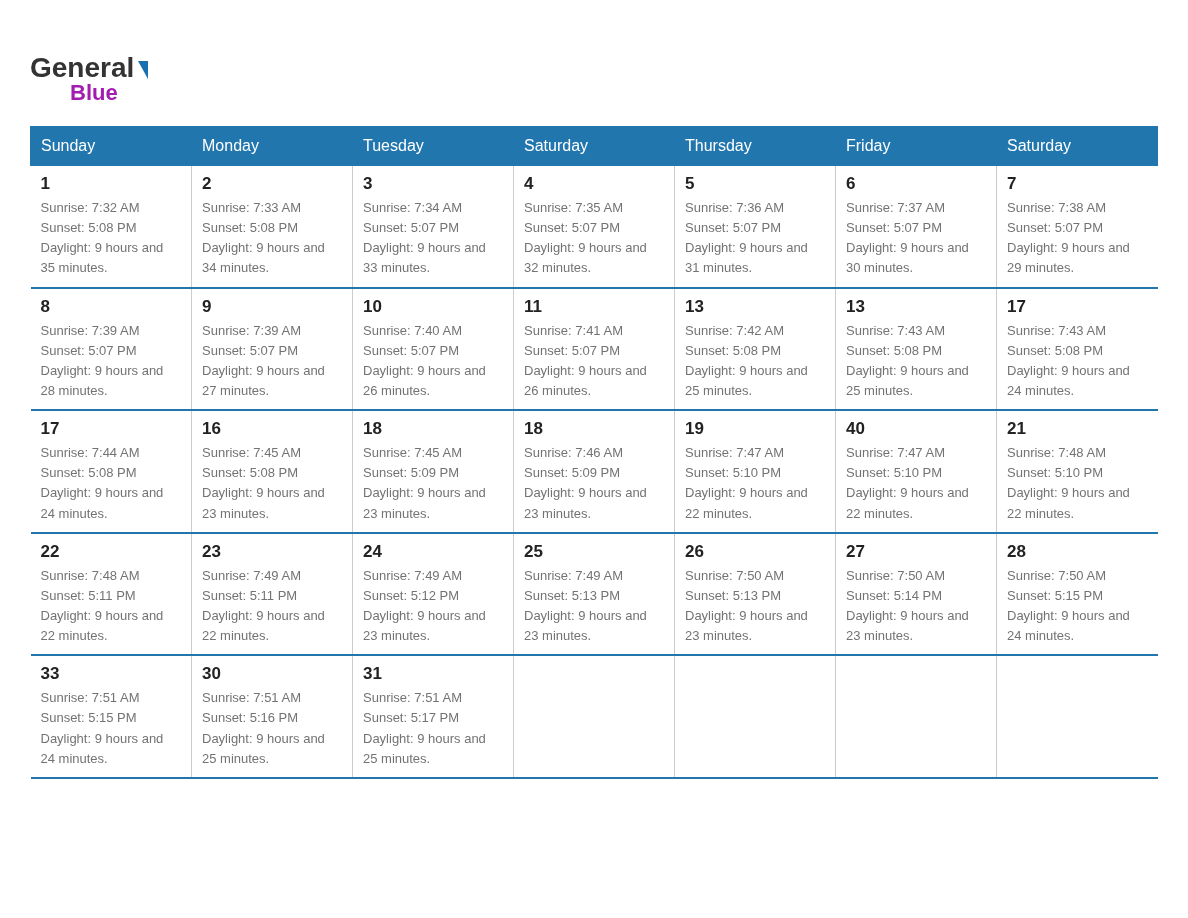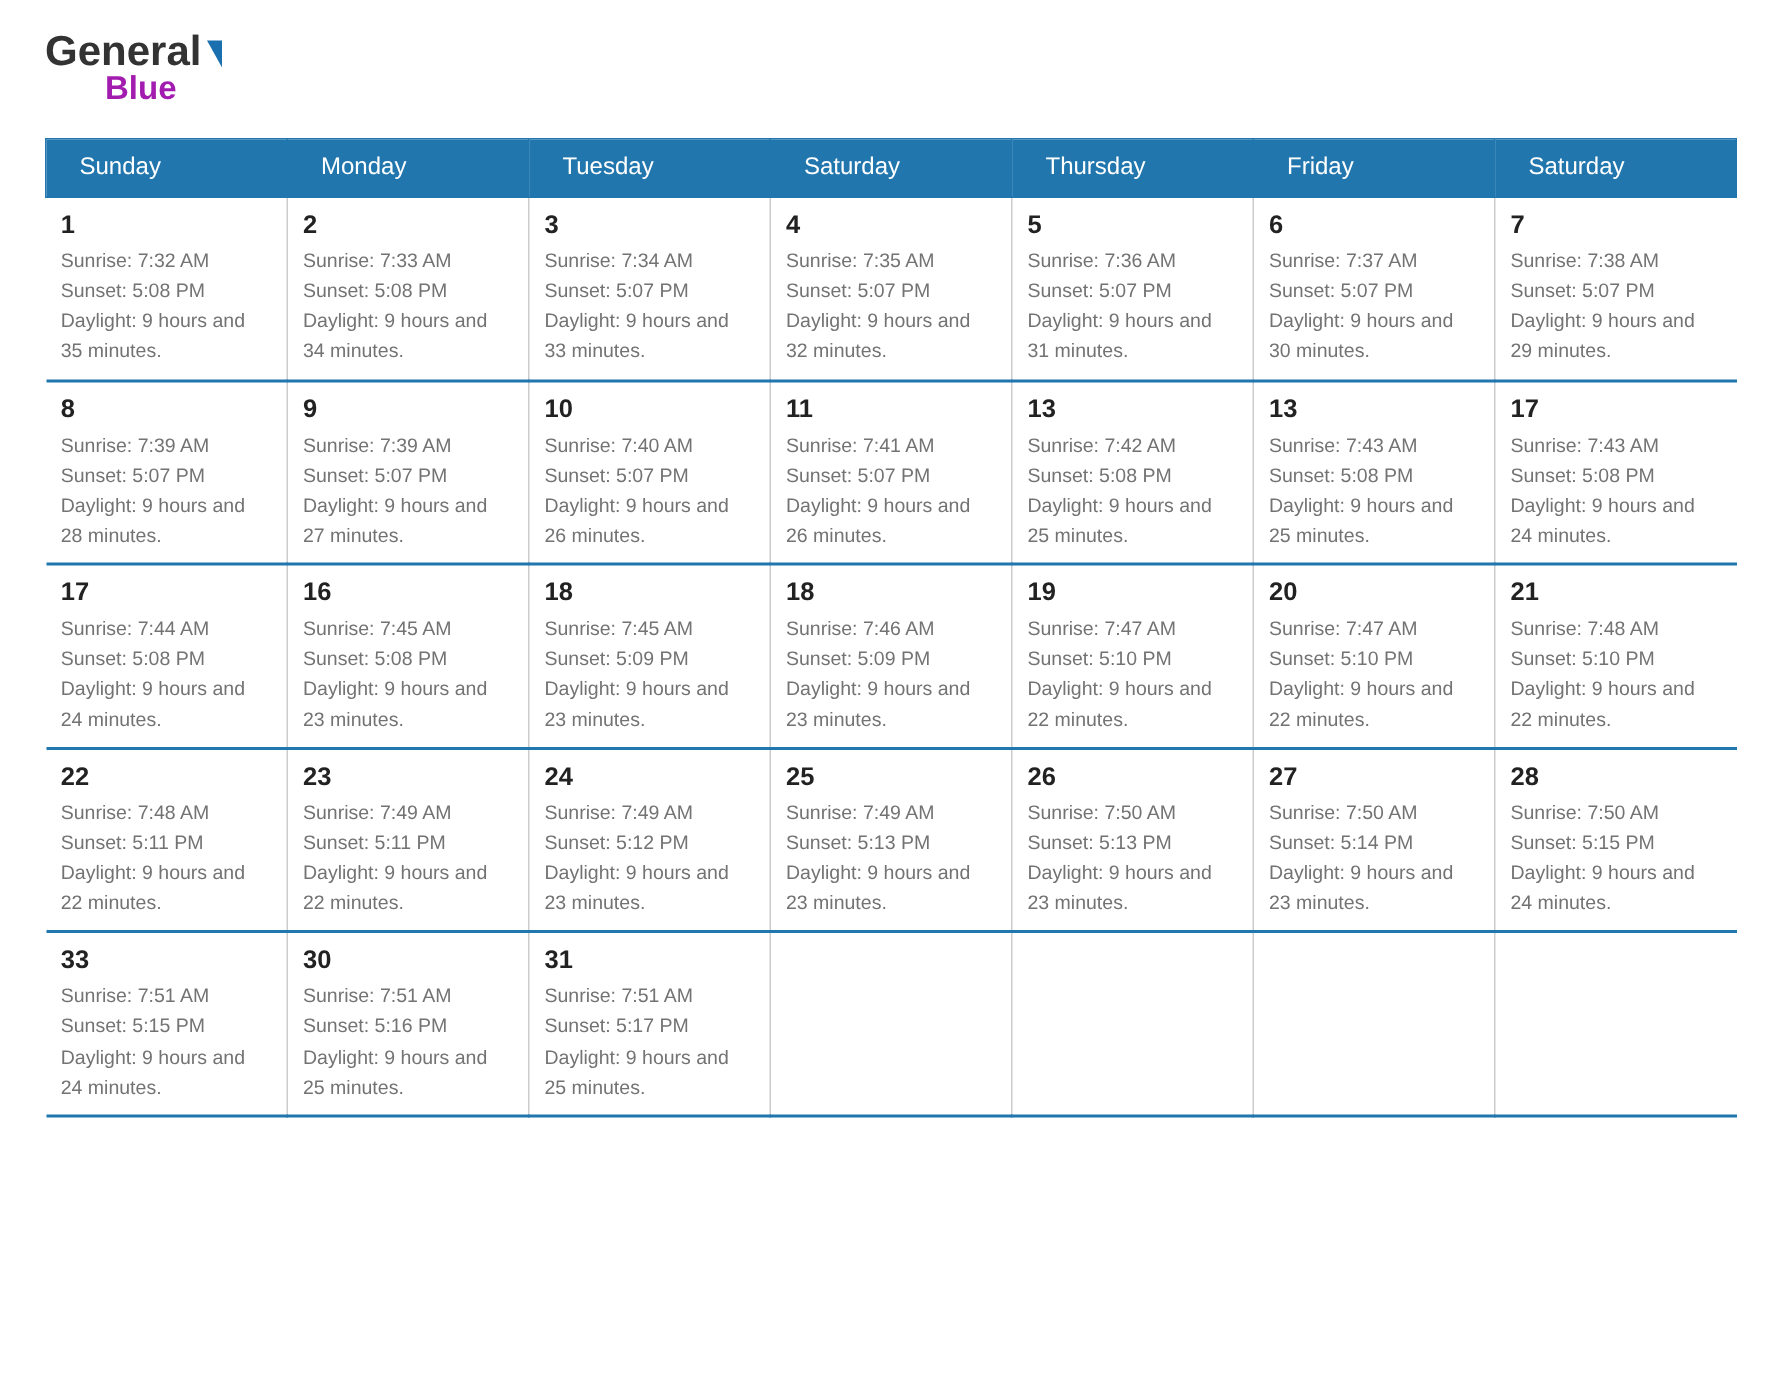--- a/index.html
+++ b/index.html
@@ -13,20 +13,21 @@
     .header {
       display: flex;
       justify-content: space-between;
       align-items: flex-start;
       margin-bottom: 20px;
     }
     .logo {
       display: flex;
       flex-direction: column;
       align-items: flex-start;
+      margin-top: 34px;
     }
     .logo-text {
       font-size: 28px;
       font-weight: bold;
       color: #333;
       line-height: 1;
     }
     .logo-text span {
       color: #1a6faf;
     }
@@ -56,21 +57,21 @@
       border-collapse: collapse;
       table-layout: fixed;
     }
     thead tr {
       background-color: #2176ae;
     }
     thead th {
       color: #ffffff;
       font-size: 16px;
       font-weight: normal;
-      padding: 10px 22px;
+      padding: 10px 10px;
       text-align: left;
       border: 1px solid #2176ae;
     }
     tbody tr {
       border-bottom: 2px solid #2176ae;
     }
     tbody td {
       vertical-align: top;
       padding: 8px 10px;
       font-size: 13px;
@@ -274,21 +275,21 @@
       </td>
         <td>
         <span class="day-num">19</span>
         <div class="day-info">
           Sunrise: 7:47 AM<br>
           Sunset: 5:10 PM<br>
           Daylight: 9 hours and 22 minutes.
         </div>
       </td>
         <td>
-        <span class="day-num">20</span>
+        <span class="day-num">40</span>
         <div class="day-info">
           Sunrise: 7:47 AM<br>
           Sunset: 5:10 PM<br>
           Daylight: 9 hours and 22 minutes.
         </div>
       </td>
         <td>
         <span class="day-num">21</span>
         <div class="day-info">
           Sunrise: 7:48 AM<br>

